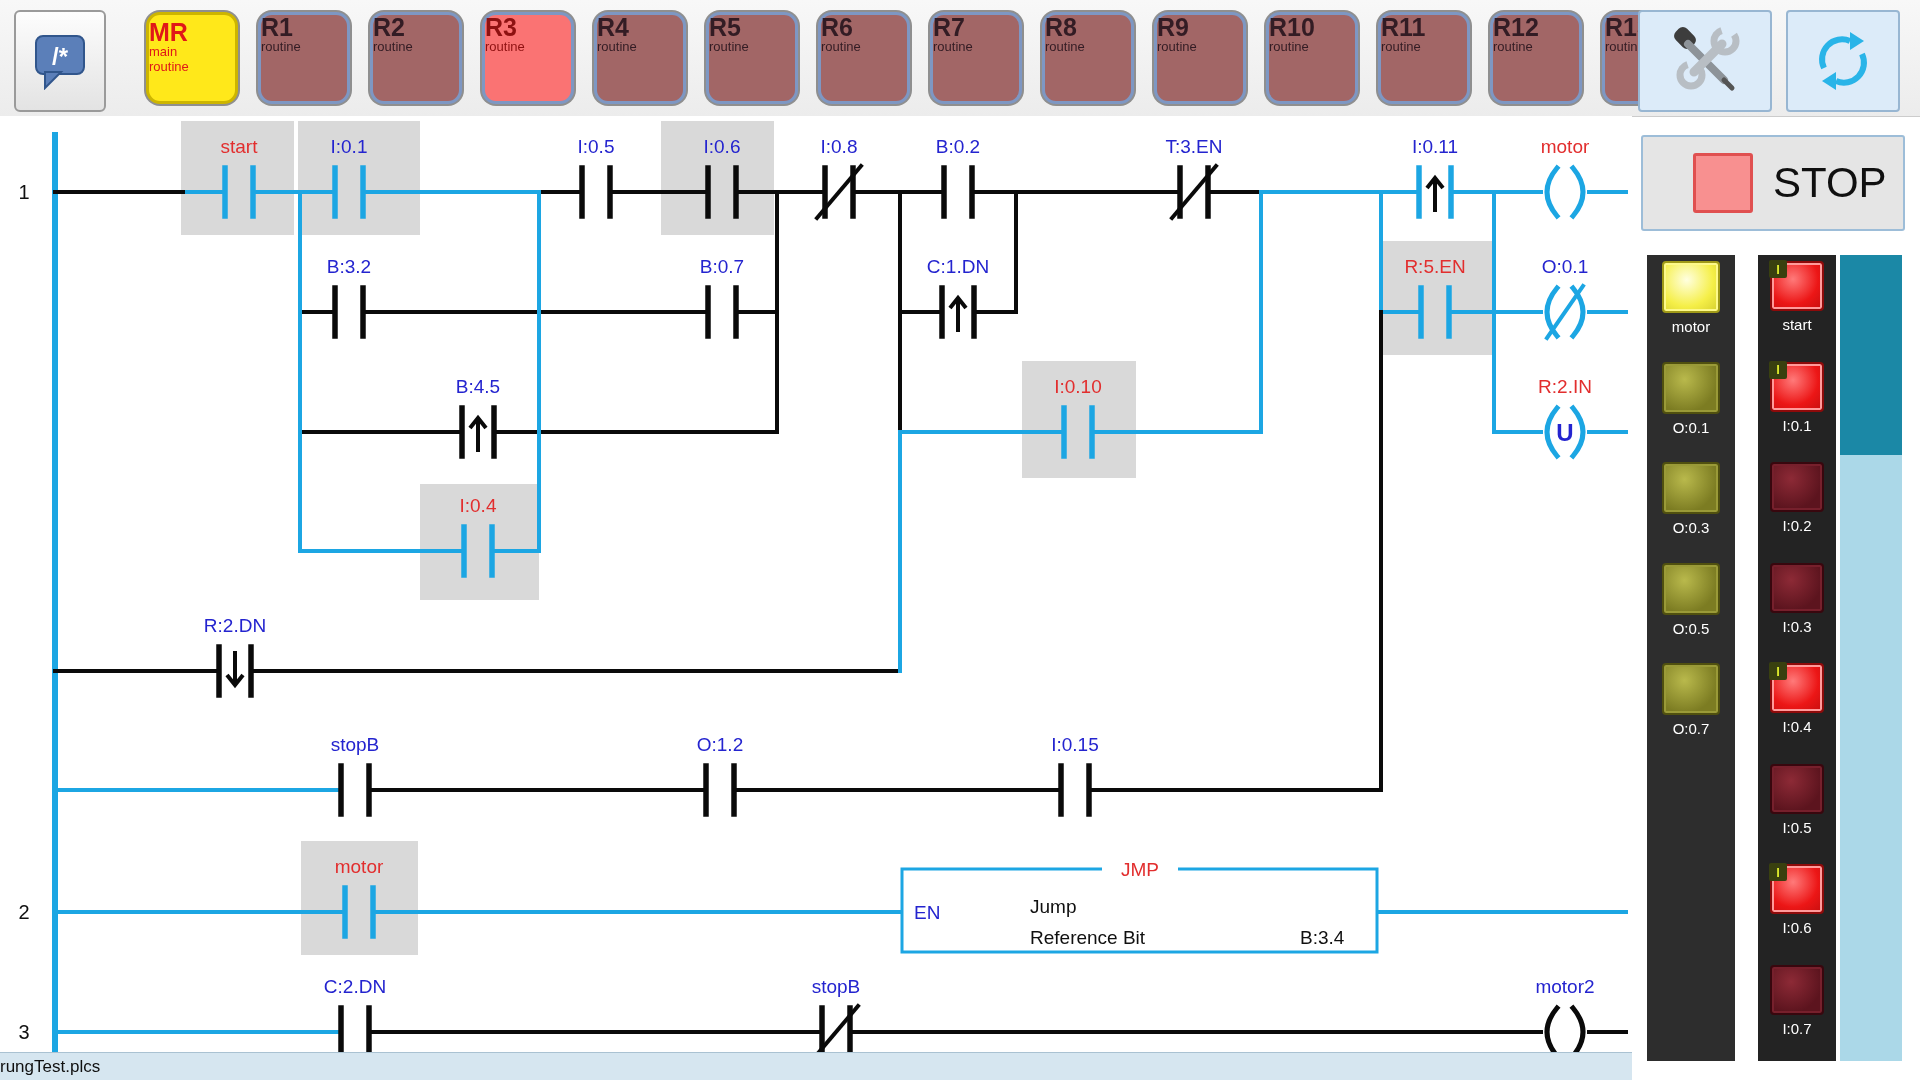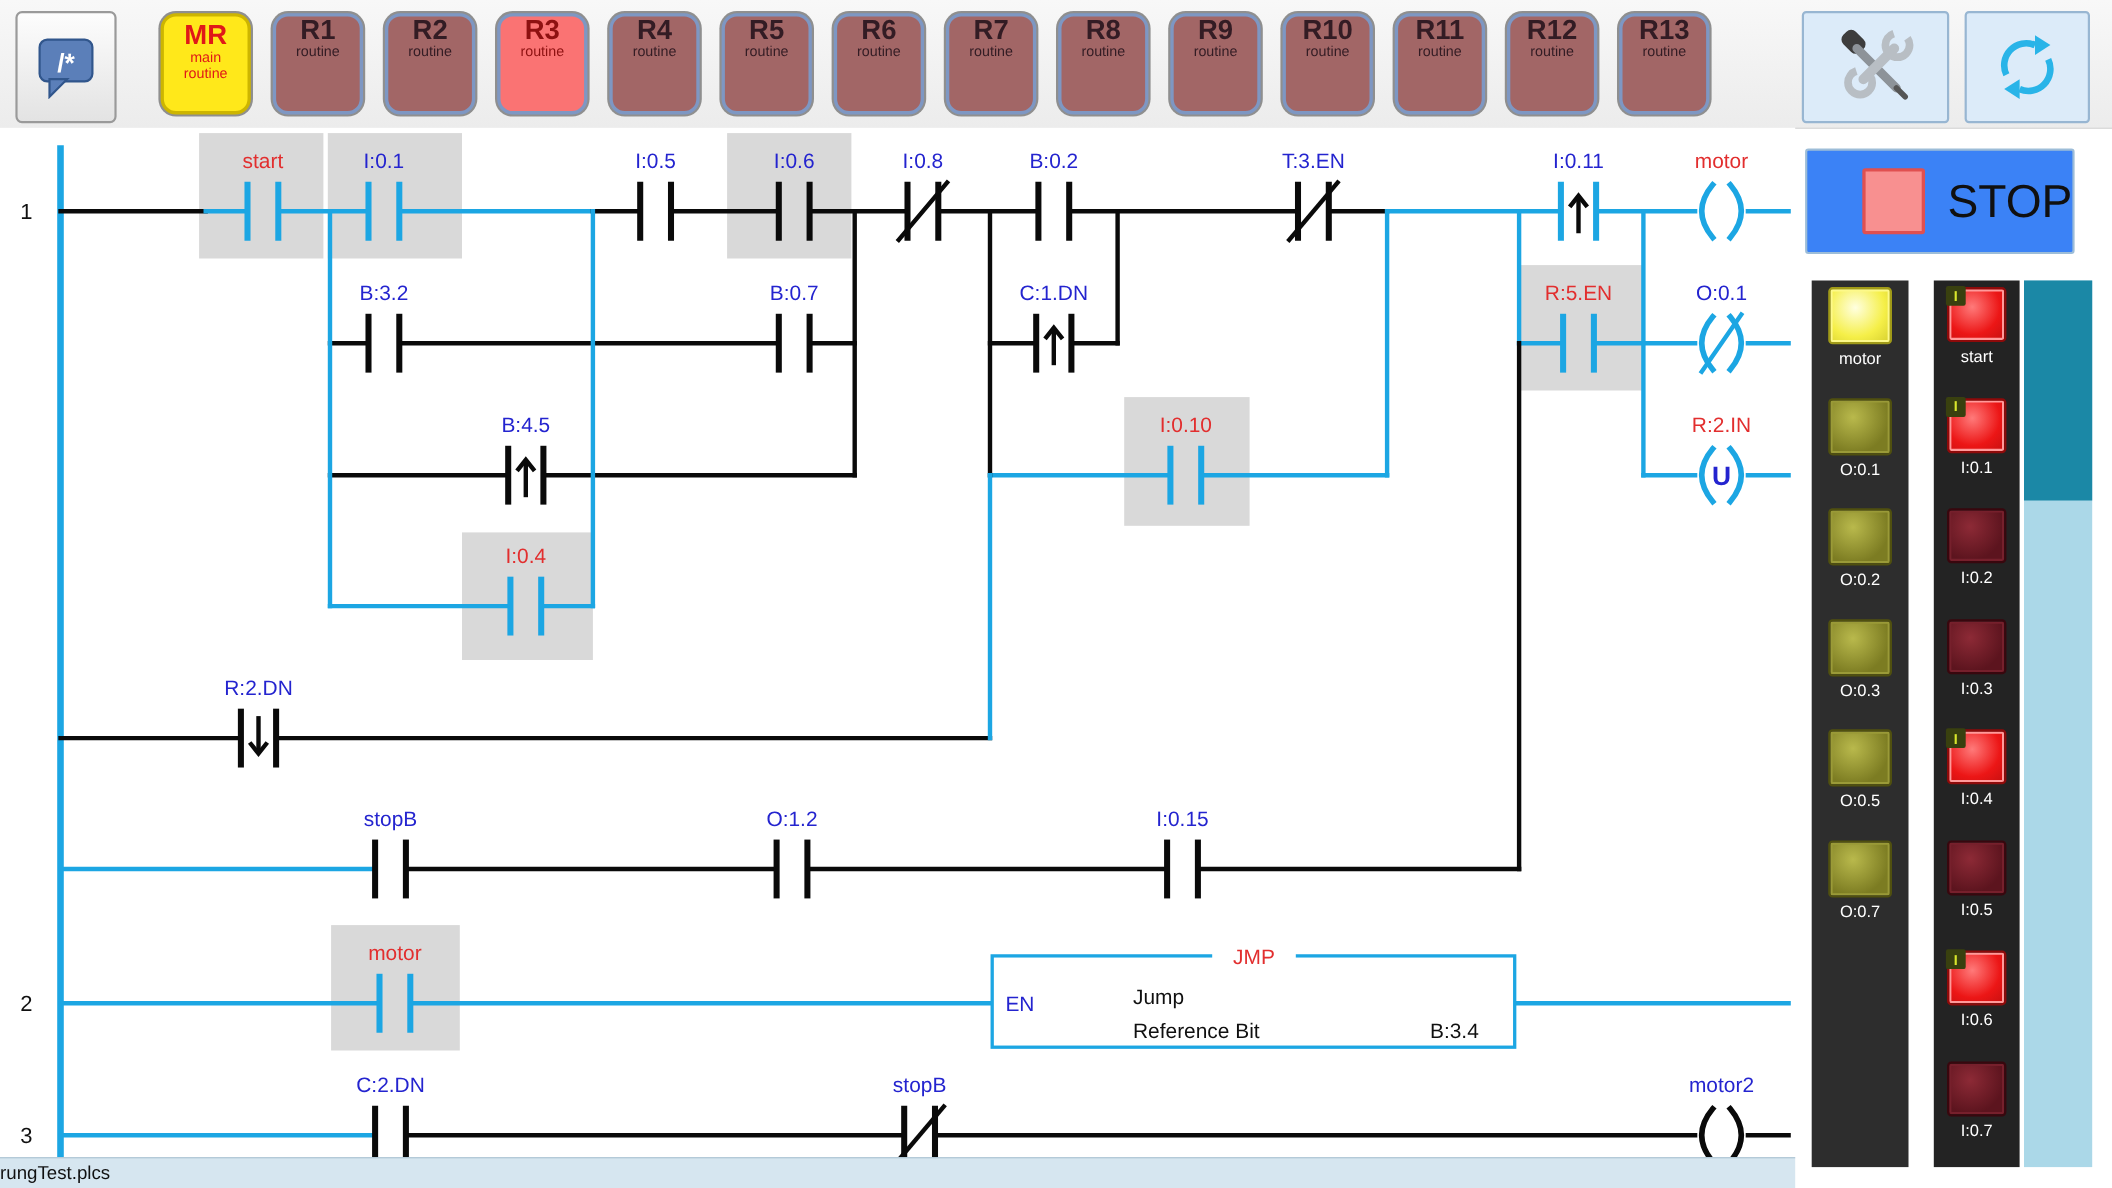--- a/index.html
+++ b/index.html
@@ -6,38 +6,38 @@
   body{width:1920px;height:1080px;overflow:hidden;background:#fff;position:relative;
        font-family:"Liberation Sans",sans-serif}
 
   
   #topbar{position:absolute;left:0;top:0;width:1920px;height:116px;
           background:linear-gradient(#f8f8f8,#ececec);border-bottom:1px solid #ccc}
   #comment-btn{position:absolute;left:14px;top:10px;width:88px;height:98px;
           background:linear-gradient(#fdfdfd,#e3e3e3);border:2px solid #9a9a9a;border-radius:6px;
           display:flex;align-items:center;justify-content:center;cursor:pointer}
   #routines{position:absolute;left:146px;top:12px;display:flex;gap:20px}
-  .rbtn{width:82px;height:92px;border-radius:14px;border:3px solid #7e97c3;
-        box-shadow:0 0 0 2px #8f8f8f;background:#a26666;text-align:center;
+  .rbtn{width:92px;height:92px;border-radius:14px;border:3px solid #7e97c3;
+        box-shadow:0 0 0 2px #8f8f8f;background:#a26666;
         box-sizing:border-box;cursor:pointer}
   .rbtn .rl{font-size:25px;font-weight:bold;color:#331c24;line-height:1}
   .rbtn .rs{font-size:13px;font-weight:normal;color:#331c24;line-height:1.15}
   .rbtn.main{background:#ffe81a;border-color:#cdb500}
   .rbtn.main .rl{margin-top:5px}
   .rbtn.main .rl,.rbtn.main .rs{color:#e01818}
   .rbtn.active{background:#fa7373}
   .rbtn.active .rl,.rbtn.active .rs{color:#8e1111}
   .toolbtn{position:absolute;top:10px;height:98px;background:#dcebf9;border:2px solid #98b6d2;
         border-radius:4px;display:flex;align-items:center;justify-content:center;cursor:pointer}
   #tools-btn{left:1638px;width:130px}
   #refresh-btn{left:1786px;width:110px}
 
   
-  #stop-btn{position:absolute;left:1641px;top:135px;width:245px;height:96px;
-        background:#3b82f6;border:2px solid #9dbdd8;border-radius:3px;
+  #stop-btn{position:absolute;left:1641px;top:135px;width:264px;height:96px;
+        background:#e5e5e5;border:2px solid #9dbdd8;border-radius:3px;
         display:flex;align-items:center;gap:20px;padding-left:50px;box-sizing:border-box;cursor:pointer}
   .stop-square{width:54px;height:54px;background:#f89090;border:3px solid #e05050;border-radius:3px}
   .stop-text{font-size:42px;color:#101010}
 
   #outcol{position:absolute;left:1647px;top:255px;width:88px;height:806px;background:#2d2d2d;
         padding-top:6px;box-sizing:border-box}
   #incol{position:absolute;left:1758px;top:255px;width:78px;height:806px;background:#232323;
         padding-top:6px;box-sizing:border-box}
   .cell{height:100.5px;display:flex;flex-direction:column;align-items:center}
   .lamp{width:54px;height:48px;border-radius:4px;position:relative;cursor:pointer}
@@ -429,24 +429,20 @@
     <div class="cell">
       <div class="lamp out lit"></div>
       <div class="lamplbl">motor</div>
     </div>
     <div class="cell">
       <div class="lamp out"></div>
       <div class="lamplbl">O:0.1</div>
     </div>
     <div class="cell">
       <div class="lamp out"></div>
-      <div class="lamplbl">O:0.2</div>
-    </div>
-    <div class="cell">
-      <div class="lamp out"></div>
       <div class="lamplbl">O:0.3</div>
     </div>
     <div class="cell">
       <div class="lamp out"></div>
       <div class="lamplbl">O:0.5</div>
     </div>
     <div class="cell">
       <div class="lamp out"></div>
       <div class="lamplbl">O:0.7</div>
     </div>

